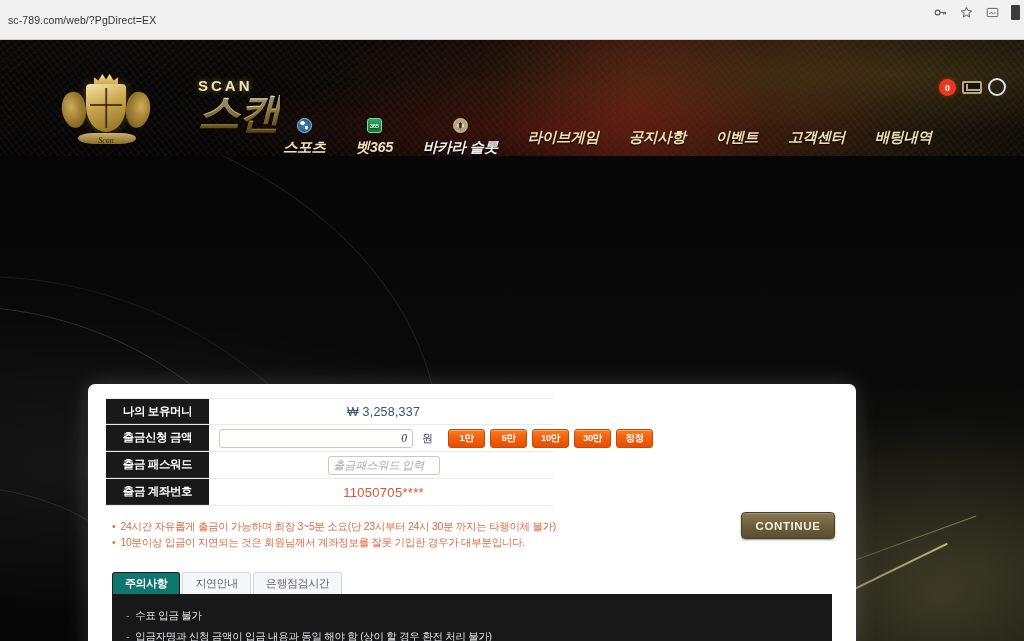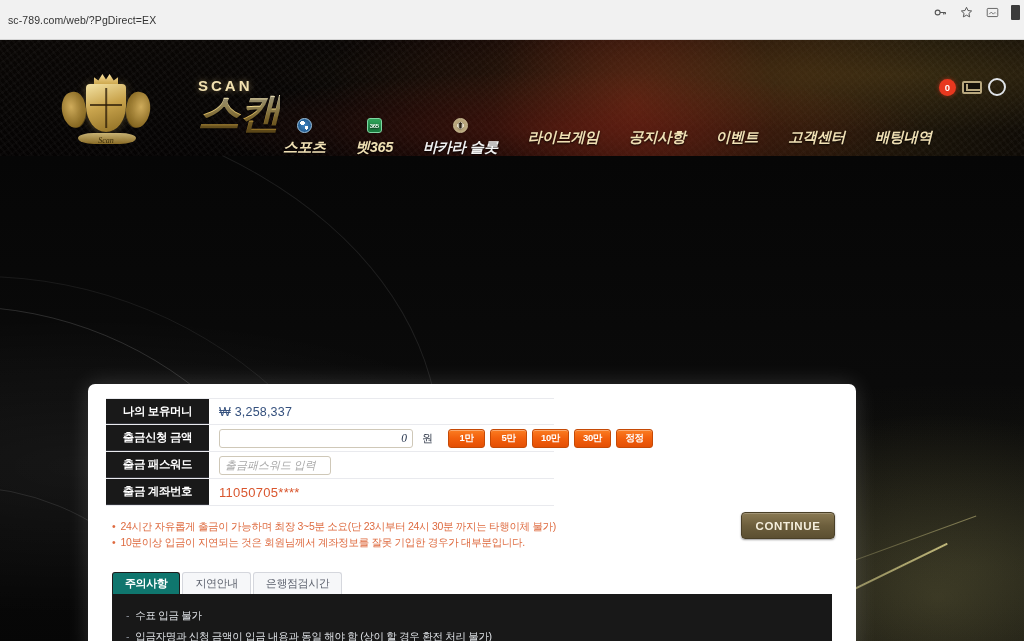--- a/index.html
+++ b/index.html
@@ -284,21 +284,21 @@
     width:103px; flex:none;
     background:#191919;
     color:#ffffff;
     font-size:11.5px; font-weight:700; letter-spacing:-.4px;
     display:flex; align-items:center; justify-content:center;
     border-bottom:1px solid #33343a;
   }
   .fval{
     flex:1; display:flex; align-items:center; gap:6px;
     padding-left:10px; padding-right:6px;
-    color:#3b4d6b; font-size:12px;
+    color:#3b4d6b; font-size:12px;justify-content:center;
   }
   .money-blue{ color:#34507d; font-size:12.5px; font-weight:400; letter-spacing:.2px; }
   .acct-red{ color:#d9562e; font-size:13px; letter-spacing:.3px; }
   .val-gray{ color:#6b7482; font-size:11.5px; }
   .val-orange{ color:#d9774a; font-size:11.5px; }
 
   .amt-input{
     width:194px; height:19px;
     border:1px solid #cfc8b8; border-radius:3px;
     background:#fff;

